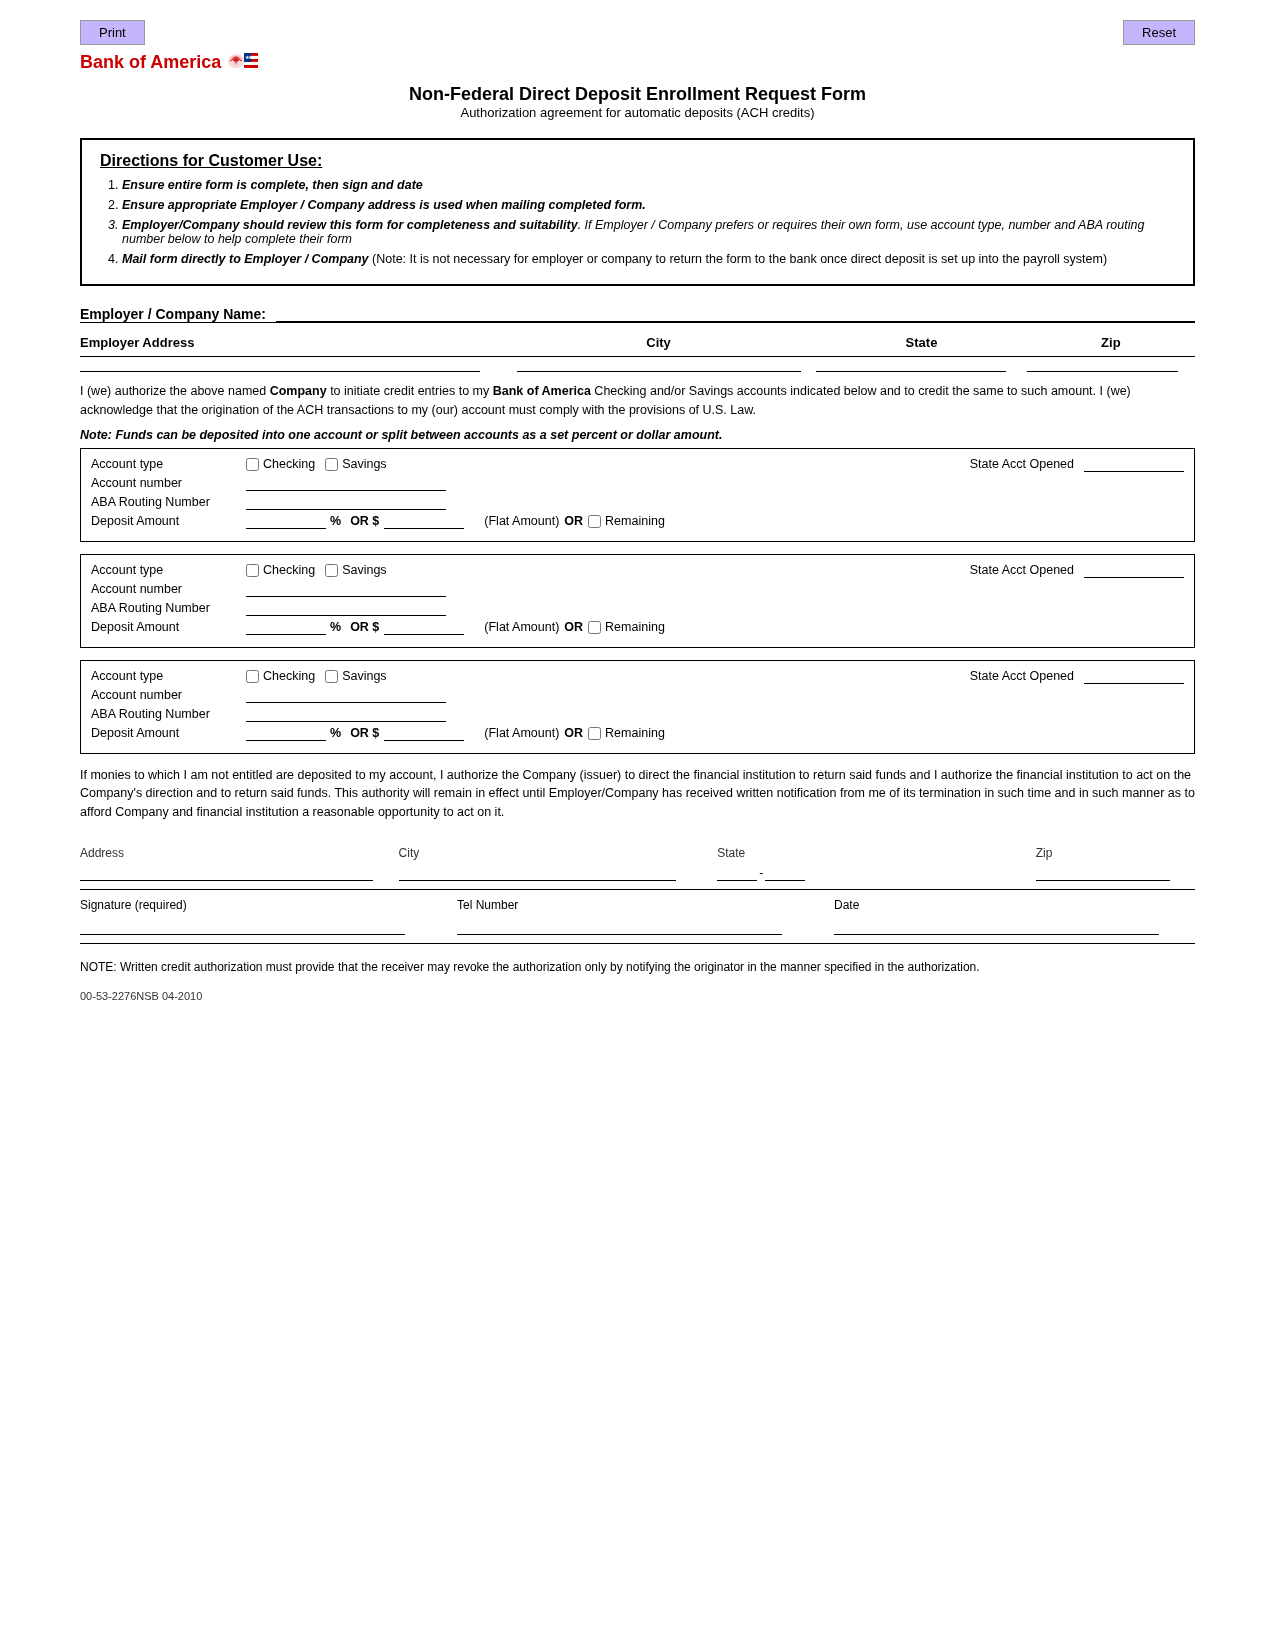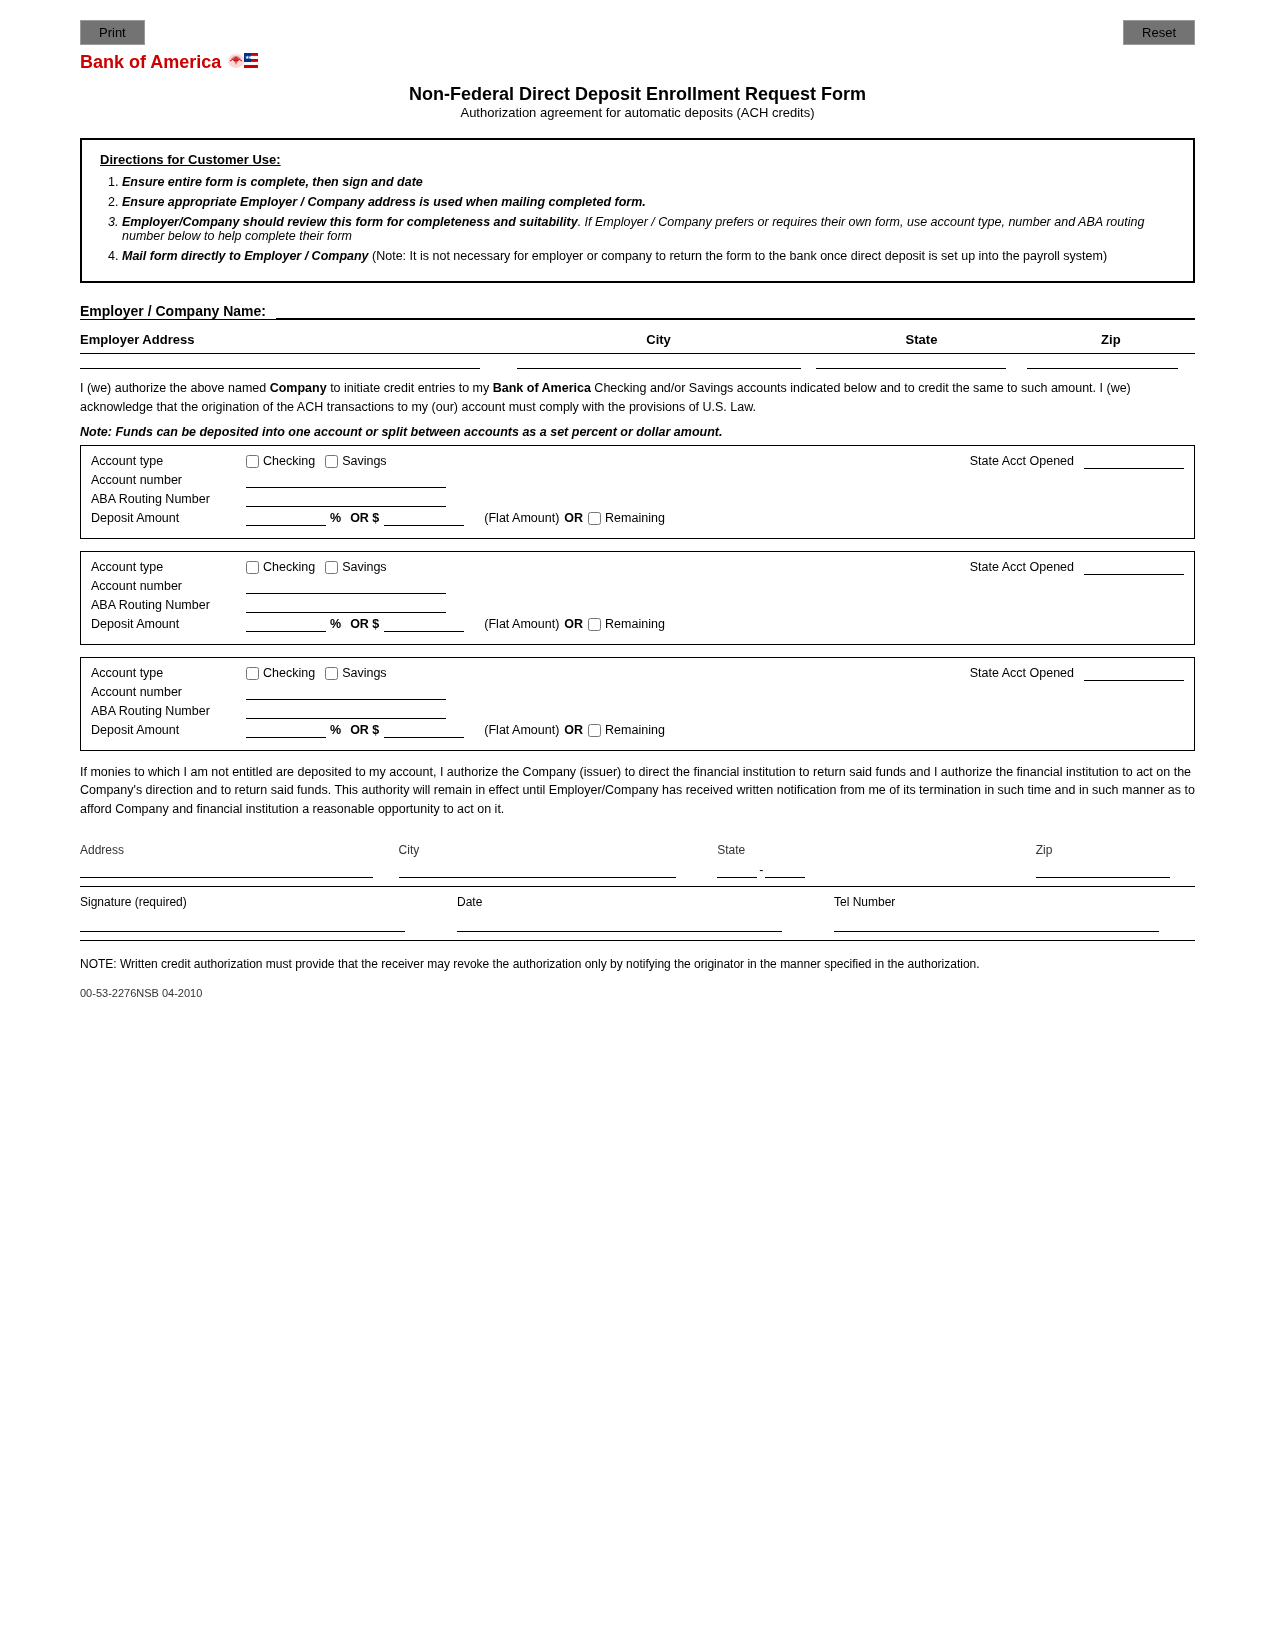--- a/index.html
+++ b/index.html
@@ -13,21 +13,21 @@
       padding: 20px 80px;
     }
     .top-bar {
       display: flex;
       justify-content: space-between;
       align-items: flex-start;
       margin-bottom: 10px;
     }
     .print-btn, .reset-btn {
       border: 1px solid #999;
-      background: #737373;
+      background: #c4b5fd;
       padding: 4px 18px;
       font-size: 13px;
       cursor: pointer;
     }
     .header-section {
       text-align: center;
       margin-bottom: 18px;
     }
     .main-title {
       font-size: 18px;
@@ -35,21 +35,21 @@
     }
     .sub-title {
       font-size: 13px;
     }
     .directions-box {
       border: 2px solid #000;
       padding: 12px 18px;
       margin-bottom: 20px;
     }
     .directions-box .dir-heading {
-      font-size: 13px;
+      font-size: 16px;
       font-weight: bold;
       text-decoration: underline;
       margin-bottom: 8px;
     }
     .directions-box ol {
       padding-left: 22px;
     }
     .directions-box ol li {
       margin-bottom: 6px;
       font-size: 12.5px;
@@ -491,25 +491,25 @@
       <input type="text" class="underline-field" style="width: 90%; margin-top: 6px; border-bottom: 1px solid rgb(0, 0, 0);">
     </div>
   </div>
 
   <div class="sig-row">
     <div class="sig-cell">
       <div class="field-label">Signature (required)</div>
       <input type="text" class="underline-field" style="width: 90%; margin-top: 8px; border-bottom: 1px solid rgb(0, 0, 0);">
     </div>
     <div class="sig-cell">
+      <div class="field-label">Tel Number</div>
+      <input type="text" class="underline-field" style="width: 90%; margin-top: 8px; border-bottom: 1px solid rgb(0, 0, 0);">
+    </div>
+    <div class="sig-cell">
       <div class="field-label">Date</div>
       <input type="text" class="underline-field" style="width: 90%; margin-top: 8px; border-bottom: 1px solid rgb(0, 0, 0);">
     </div>
-    <div class="sig-cell">
-      <div class="field-label">Tel Number</div>
-      <input type="text" class="underline-field" style="width: 90%; margin-top: 8px; border-bottom: 1px solid rgb(0, 0, 0);">
-    </div>
   </div>
 </div>
 
 <p class="note-bottom">NOTE:  Written credit authorization must provide that the receiver may revoke the authorization only by notifying the originator in the manner specified in the authorization.</p>
 
 <p class="form-number">00-53-2276NSB  04-2010</p>
 
 </body></html>

